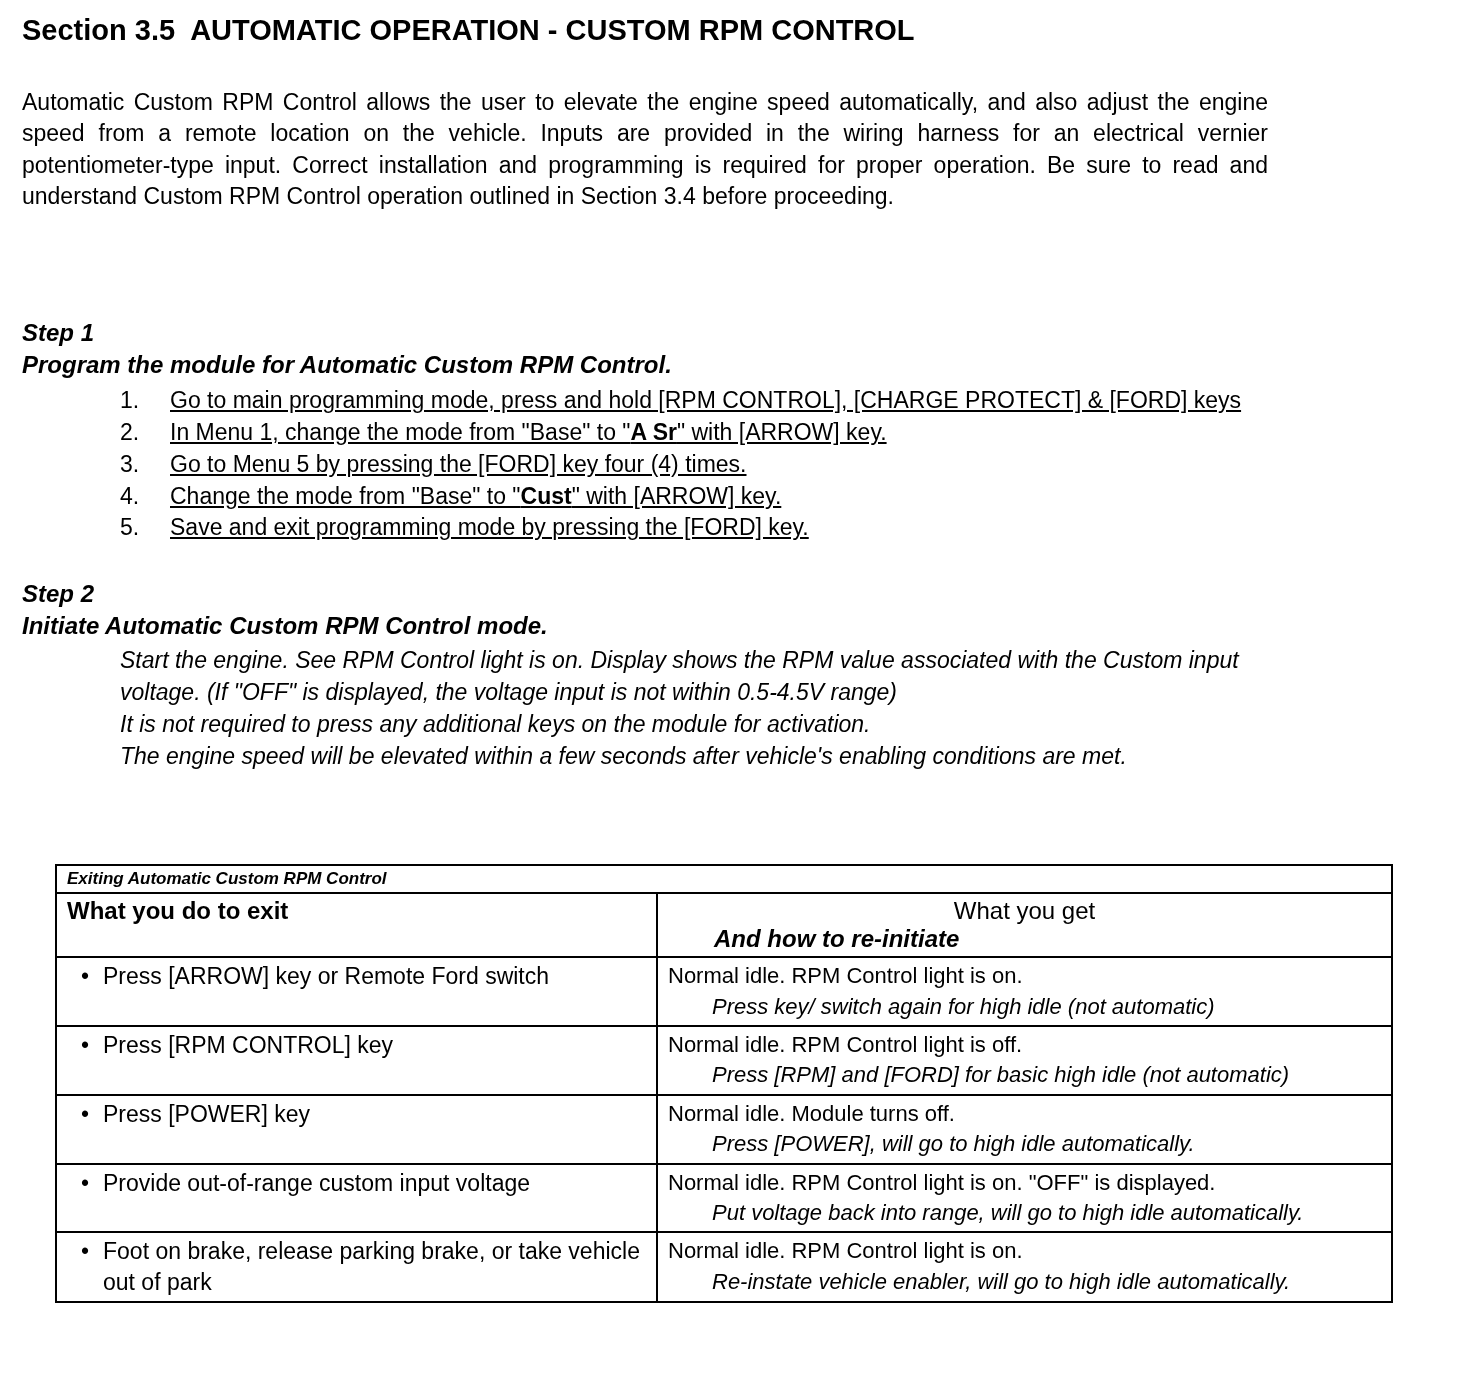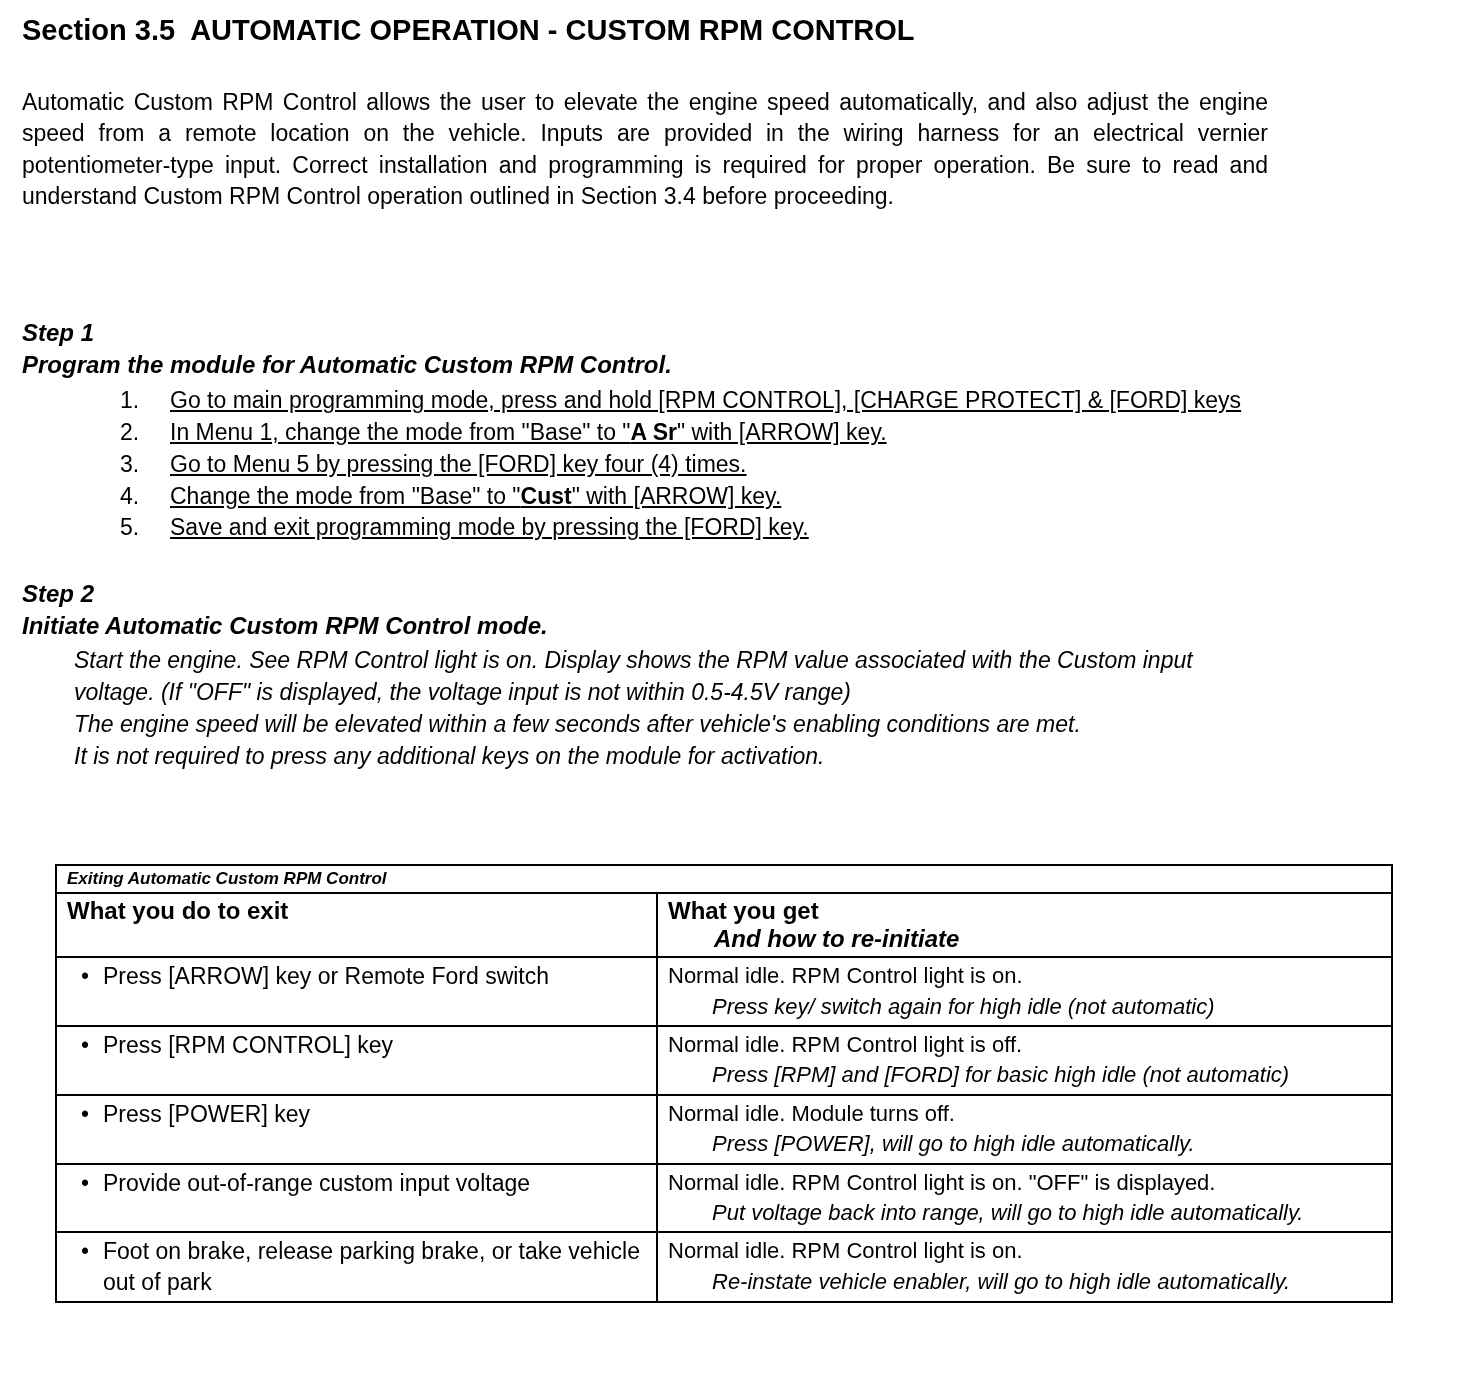--- a/index.html
+++ b/index.html
@@ -39,21 +39,21 @@
   .olist { margin: 5px 0 0 98px; }
   .olist-item {
     display: flex;
     font-size: 23px;
     line-height: 1.38;
   }
   .olist-num { width: 50px; flex-shrink: 0; }
   .olist-text { flex: 1; text-align: justify; padding-right: 4px; text-decoration: underline; }
   .olist-text b { font-weight: bold; }
   .step2-body {
-    margin: 4px 0 0 52px;
+    margin: 4px 0 0 98px;
     font-size: 23px;
     font-style: italic;
     line-height: 1.38;
   }
   .step2-body p { margin: 0; }
   .step2-gap { margin-bottom: 92px; }
 
   table.exit-table {
     border-collapse: collapse;
     margin-left: 33px;
@@ -72,21 +72,21 @@
     font-weight: bold;
     font-style: italic;
     padding: 6px 12px 34px 12px;
   }
   td.t-h1 {
     font-size: 24px;
     font-weight: bold;
     padding: 6px 12px 28px 12px;
   }
   td.t-h2 { font-size: 24px; padding: 6px 12px 4px 12px; }
-  .h2-line1 { font-weight: bold; }
+  .h2-line1 { font-weight: normal; text-align: center; }
   .h2-line2 { font-weight: bold; font-style: italic; padding-left: 46px; }
   td.t-action { font-size: 23px; line-height: 1.34; padding: 4px 8px 6px 0; }
   .action-wrap { display: flex; }
   .bullet { width: 36px; flex-shrink: 0; text-align: center; }
   .action-text { flex: 1; }
   td.t-result { font-size: 22px; line-height: 1.38; padding: 4px 8px 6px 12px; }
   .reinit-line { font-style: italic; padding-left: 44px; }
 
   .footer-note {
     margin: 80px 0 0 2px;
@@ -134,22 +134,22 @@
     </div>
   </div>
 
   <div class="step step2-gap">
     <div class="step-header">
       <span class="step-label">Step 2</span>
       <span class="step-heading">Initiate Automatic Custom RPM Control mode.</span>
     </div>
     <div class="step2-body">
       <p>Start the engine.  See RPM Control light is on.  Display shows the RPM value associated with the Custom input voltage.  (If "OFF" is displayed, the voltage input is not within 0.5-4.5V range)</p>
+      <p>It is not required to press any additional keys on the module for activation.</p>
       <p>The engine speed will be elevated within a few seconds after vehicle's enabling conditions are met.</p>
-      <p>It is not required to press any additional keys on the module for activation.</p>
     </div>
   </div>
 
   <table class="exit-table">
     <colgroup>
         <col class="c1">
         <col class="c2">
       </colgroup>
     <tbody>
       <tr>

